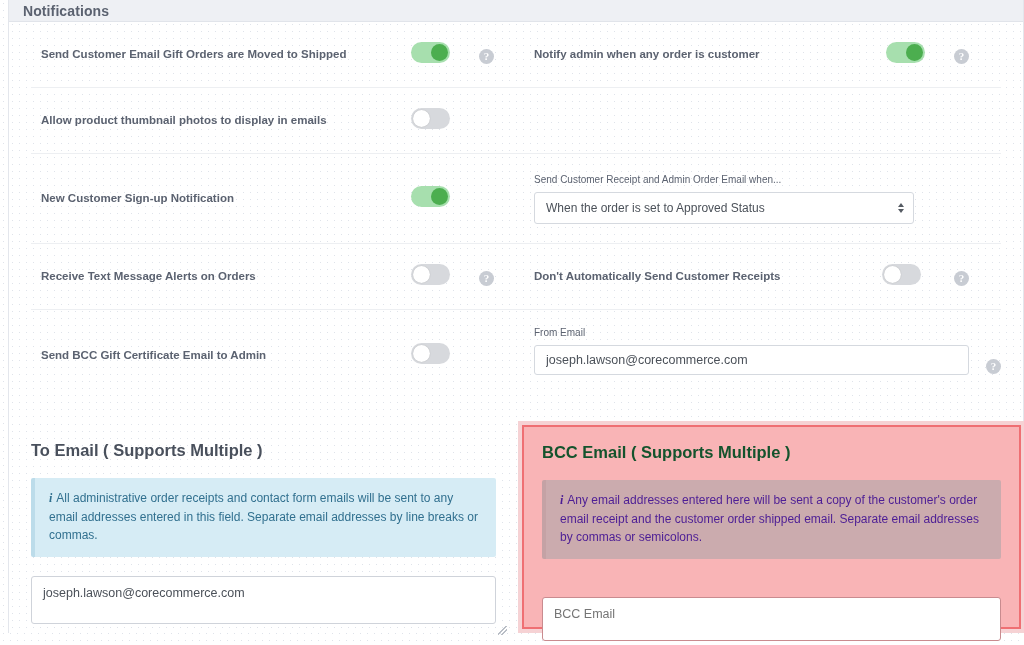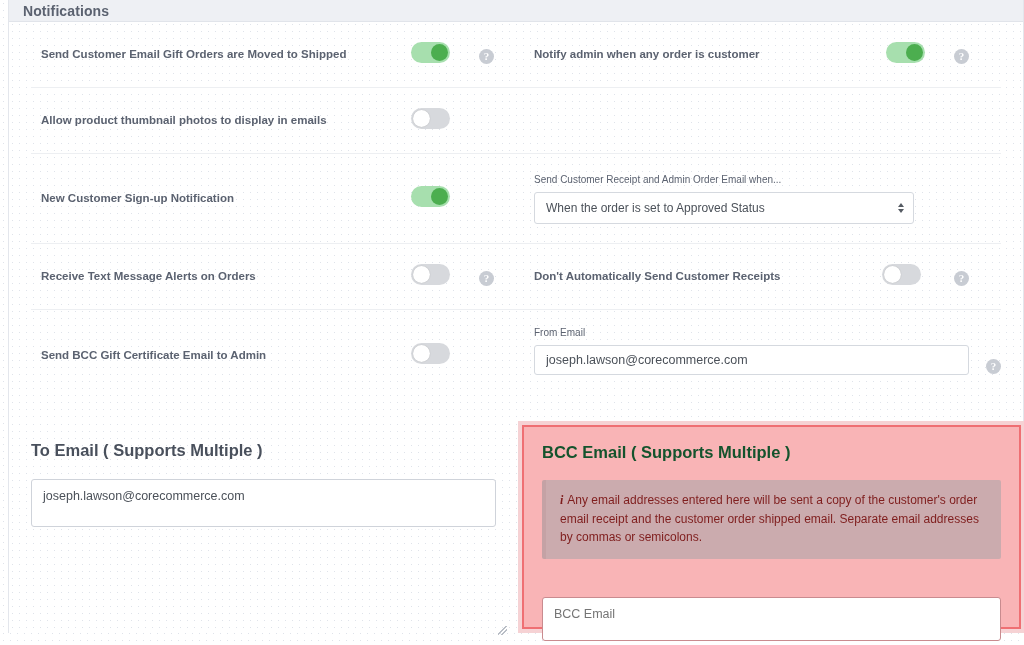--- a/index.html
+++ b/index.html
@@ -142,21 +142,21 @@
 
   .info-box {
     background: #d6ecf5; border-left: 4px solid #bcdcea;
     color: #31708f;
     font-size: 12px; line-height: 1.55;
     padding: 11px 14px 12px 14px;
     border-radius: 2px;
   }
   .info-box.bcc {
     background: #cbabae; border-left: 4px solid #c4a2a5;
-    color: #7f1d1d;
+    color: #4c1d95;
   }
   .info-icon {
     font-family: "Liberation Serif", serif;
     font-weight: bold; font-style: italic;
     margin-right: 4px;
   }
   .ta {
     margin-top: 19px;
     width: 100%; height: 48px;
     border: 1px solid #cfd3da; border-radius: 3px;
@@ -292,20 +292,23 @@
         </div>
       </div>
 
     </div>
   </div>
 
   <div class="panels dots">
 
     <div class="panel panel-to">
       <h2 class="panel-title">To Email ( Supports Multiple )</h2>
+      <div class="info-box">
+        <span class="info-icon">i</span><span>All administrative order receipts and contact form emails will be sent to any email addresses entered in this field. Separate email addresses by line breaks or commas.</span>
+      </div>
       <textarea class="ta" placeholder="To Email" style="">joseph.lawson@corecommerce.com</textarea>
       <span class="resize-grip" style="left:489px;top:205px;"></span>
     </div>
 
     <div class="panel panel-bcc">
       <div class="panel-bcc-inner">
         <h2 class="panel-title bcc">BCC Email ( Supports Multiple )</h2>
         <div class="info-box bcc">
           <span class="info-icon">i</span><span>Any email addresses entered here will be sent a copy of the customer's order email receipt and the customer order shipped email. Separate email addresses by commas or semicolons.</span>
         </div>

